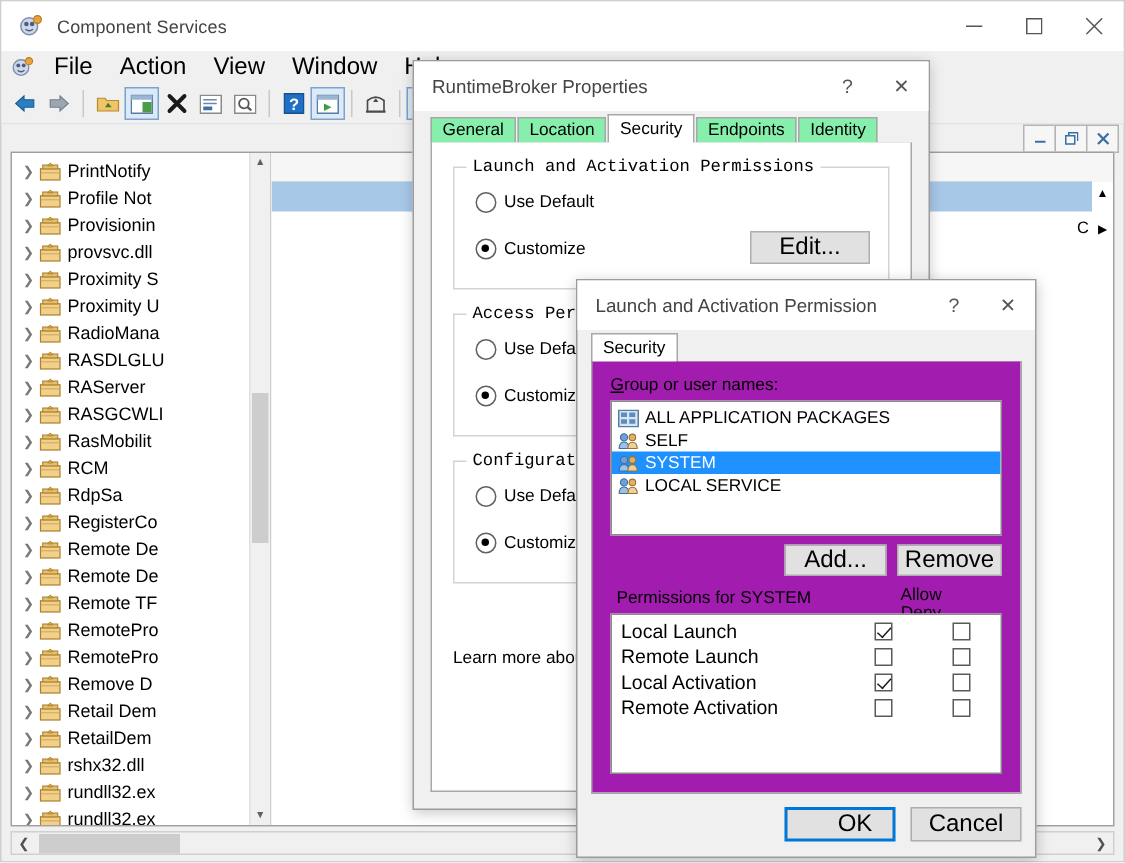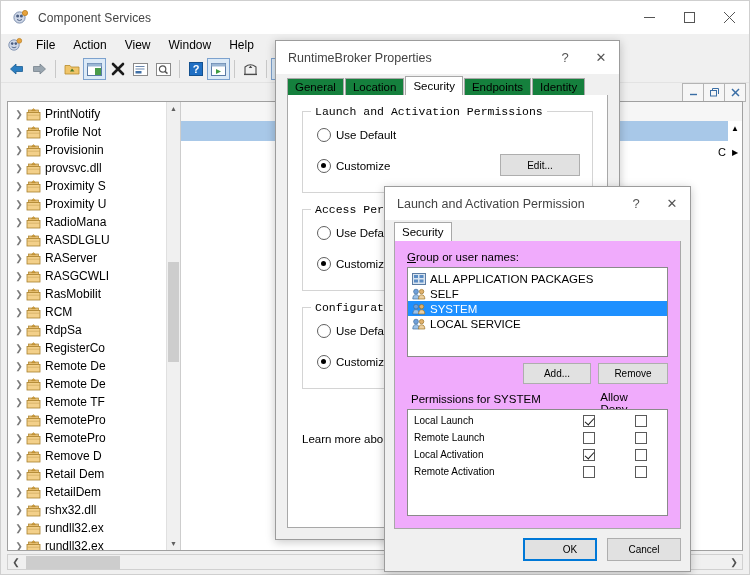--- a/index.html
+++ b/index.html
@@ -41,21 +41,21 @@
   .win-btn svg { display:block; }
 
   
   .menubar {
     position:absolute; left:0; top:33px; right:0; height:22px;
     background:#f0f0f0;
     display:flex; align-items:center;
   }
   .menu-appicon { width:16px; height:16px; margin-left:6px; margin-right:4px; position:relative; }
   .menu-item {
-    padding:2px 9px; font-size:12px; color:#000;
+    padding:2px 9px; font-size:16px; color:#000;
   }
 
   
   .toolbar {
     position:absolute; left:0; top:55px; right:0; height:26px;
     background:#f0f0f0;
     display:flex; align-items:center; padding-left:4px;
     border-bottom:1px solid #e3e3e3;
   }
   .tb-btn { width:23px; height:22px; display:flex; align-items:center; justify-content:center; position:relative; }
@@ -152,21 +152,21 @@
   }
 
   .props { left:275px; top:40px; width:345px; height:500px; }
   .tabs {
     position:absolute; left:11px; top:35px; right:11px; height:19px;
     display:flex; align-items:flex-end;
     border-bottom:1px solid #a8a8a8;
   }
   .tab {
     height:17px; line-height:17px; padding:0 7px; font-size:11.5px;
-    background:#15803d; border:1px solid #a8a8a8; border-bottom:none;
+    background:#86efac; border:1px solid #a8a8a8; border-bottom:none;
     margin-right:1px; color:#000; box-sizing:border-box;
   }
   .tab.active {
     background:#fff; height:20px; line-height:19px; position:relative; top:1px;
     border-bottom:1px solid #fff;
   }
   .tab-body {
     position:absolute; left:11px; top:54px; right:11px; bottom:11px;
     background:#fff; border:1px solid #a8a8a8; border-top:none;
   }
@@ -180,57 +180,57 @@
   .radio-row { position:absolute; display:flex; align-items:center; font-size:11.5px; }
   .radio {
     width:12px; height:12px; border-radius:50%; border:1px solid #606060;
     background:#fff; margin-right:5px; position:relative; flex:none;
   }
   .radio.on::after {
     content:''; position:absolute; left:2.5px; top:2.5px; width:5px; height:5px;
     border-radius:50%; background:#000;
   }
   .btn {
-    border:1px solid #aeaeae; background:#e1e1e1; font-size:10px;
+    border:1px solid #aeaeae; background:#e1e1e1; font-size:16px;
     display:flex; align-items:center; justify-content:center;
     box-sizing:border-box; color:#000;
   }
   .btn.default { border:2px solid #0078d7; background:#e1e1e1; }
   .learnmore {
     position:absolute; font-size:11.5px; color:#000; white-space:nowrap;
   }
   .learnmore a { color:#0066cc; text-decoration:underline; }
 
   
   .perm { left:384px; top:186px; width:307px; height:386px; }
   .perm .tabs2 {
     position:absolute; left:9px; top:35px; right:9px; height:19px;
     display:flex; align-items:flex-end; border-bottom:1px solid #a8a8a8;
   }
   .perm .tab-body2 {
     position:absolute; left:9px; top:54px; right:9px; bottom:42px;
-    background:#f0abfc; border:1px solid #a8a8a8; border-top:none;padding-left:44px;
+    background:#a21caf; border:1px solid #a8a8a8; border-top:none;padding-left:44px;
   }
   .lbl { position:absolute; font-size:11.5px; color:#000; }
   .lbl u { text-decoration:underline; }
   .listbox {
     position:absolute; border:1px solid #8a8a8a; background:#fff;
     overflow:hidden;
   }
   .lb-row {
     height:15px; display:flex; align-items:center; padding-left:4px;
     font-size:11.5px; white-space:nowrap;
   }
   .lb-row.sel { background:#1e90ff; color:#fff; }
   .user-ico { width:14px; height:12px; margin-right:4px; flex:none; position:relative; }
   .pt-head {
     display:flex; font-size:11.5px; align-items:center; height:16px;
   }
   .pt-row {
-    display:flex; font-size:10px; align-items:center; height:17px;
+    display:flex; font-size:13px; align-items:center; height:17px;
   }
   .pt-name { width:150px; padding-left:6px; }
   .pt-cell { width:52px; display:flex; justify-content:center; }
   .cb {
     width:12px; height:12px; border:1px solid #5a5a5a; background:#fff;
     position:relative; box-sizing:border-box;
   }
   .cb.on::after {
     content:''; position:absolute; left:3px; top:0px; width:4px; height:8px;
     border:solid #1a1a1a; border-width:0 1.6px 1.6px 0; transform:rotate(42deg);

